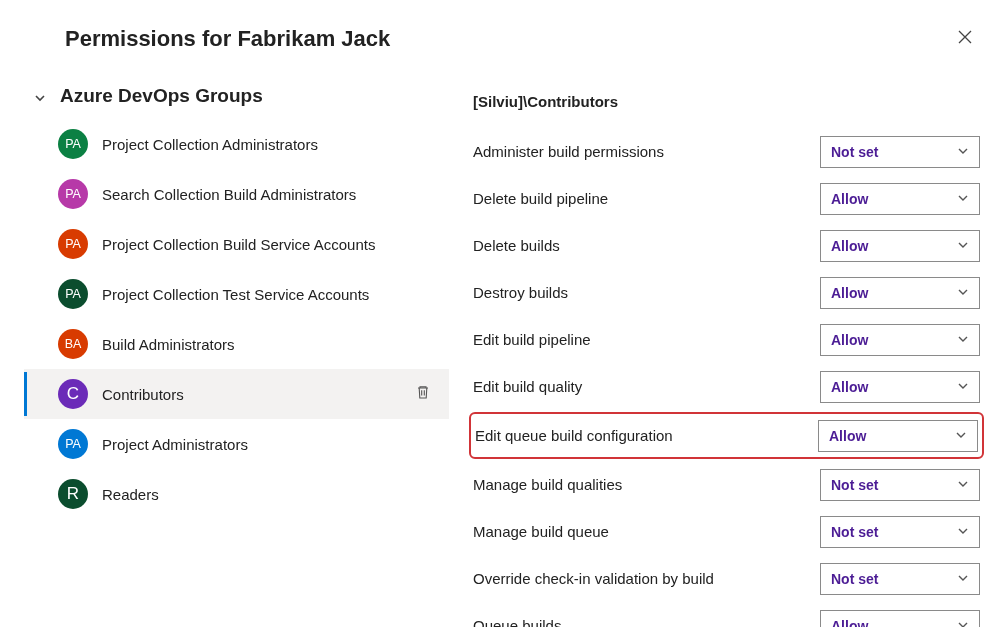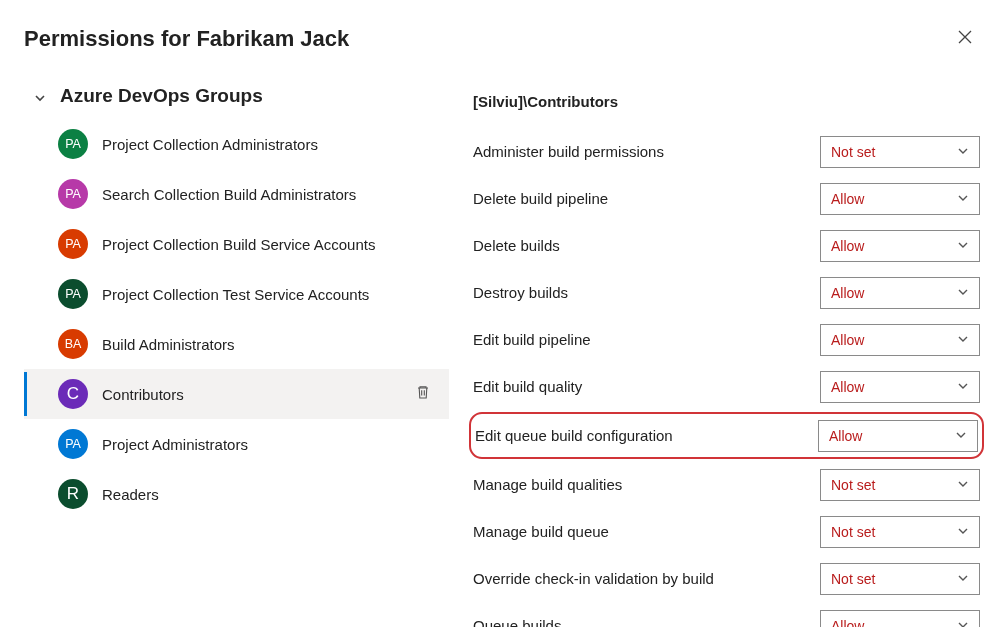--- a/index.html
+++ b/index.html
@@ -13,20 +13,21 @@
       width: 1000px;
       height: 627px;
       overflow: hidden;
       position: relative;
     }
     .header {
       display: flex;
       justify-content: space-between;
       align-items: center;
       padding: 24px 20px 0 24px;
+      margin-left: 41px;
     }
     .header h1 {
       font-size: 22px;
       font-weight: 700;
       color: #222;
     }
     .close-btn {
       font-size: 18px;
       padding: 4px 8px;
       cursor: pointer;
@@ -165,25 +166,26 @@
       border: 1px solid #8a8a8a;
       padding: 6px 10px;
       display: flex;
       align-items: center;
       justify-content: space-between;
       cursor: pointer;
       background: #fff;
     }
     .perm-select .val {
       font-size: 14px;
-      color: #b91c1c;
+      color: #4c1d95;
+      font-weight: bold;
     }
     .highlight-box {
       border: 2.5px solid #d13438;
-      border-radius: 13px;
+      border-radius: 6px;
       padding: 5.5px 4px;
       margin: 2px -4px;
       text-align: center;
     }
     .highlight-box .perm-row {
       padding: 0;
     }
     .chev-svg {
       width: 12px;
       height: 12px;

